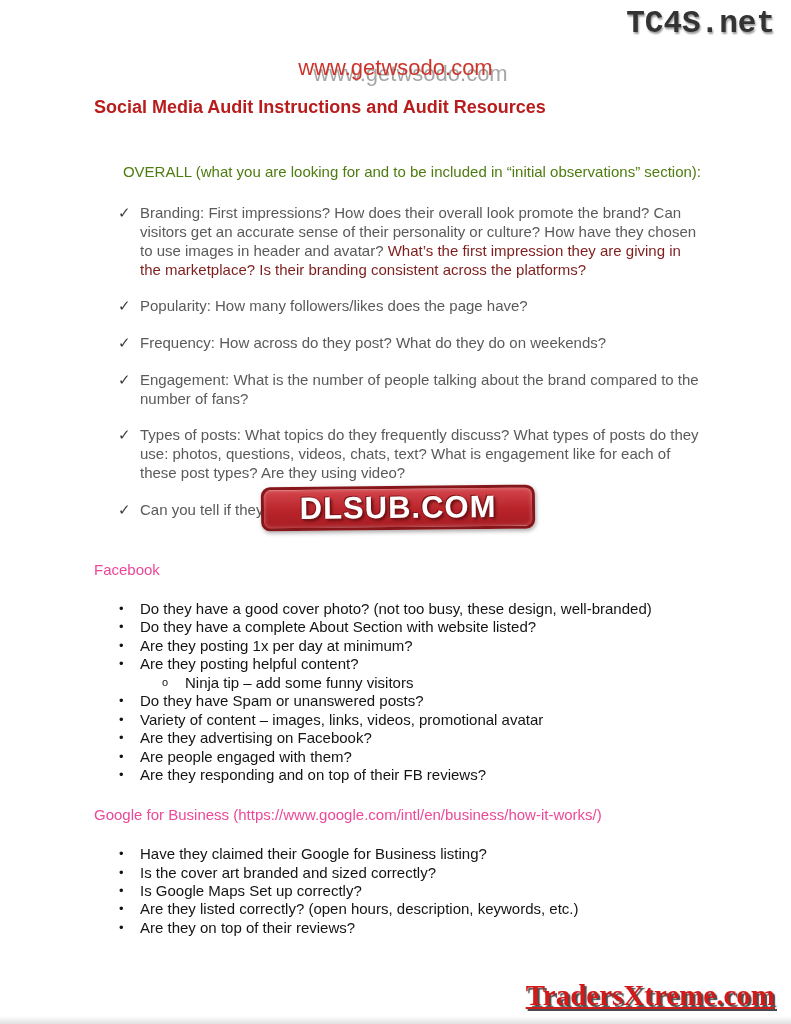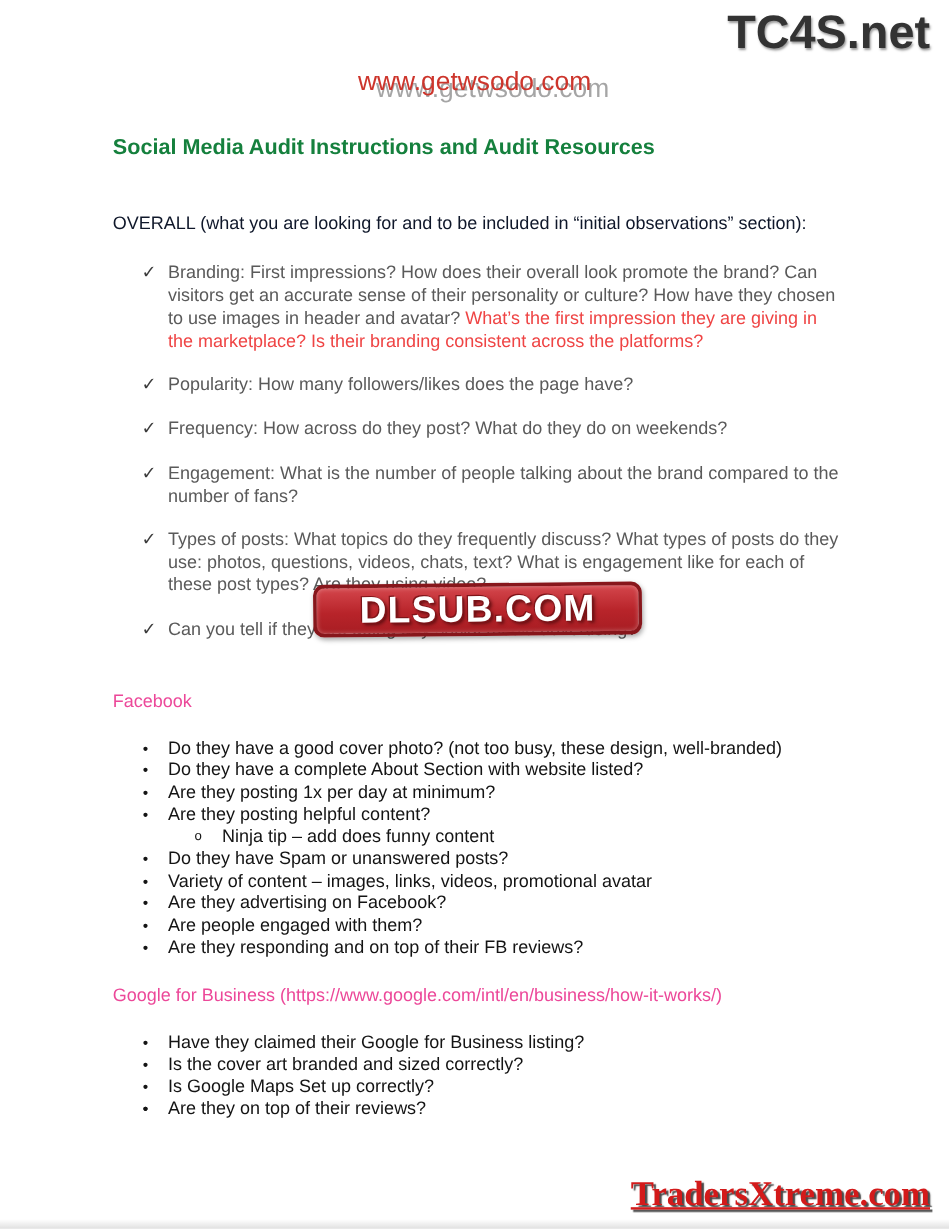--- a/index.html
+++ b/index.html
@@ -41,23 +41,23 @@
   }
   .wm-red {
     position: relative;
     color: #cd352c;
     white-space: nowrap;
   }
   .wm-tc4s {
     position: absolute;
     top: 6px;
     right: 16px;
-    font-family: Liberation Sans, sans-serif;
-    font-weight: bold;
-    font-size: 39px;
+    font-family: Liberation Mono, monospace;
+    font-weight: bold;
+    font-size: 31px;
     color: #333333;
     text-shadow: 1px 2px 2px #9a9a9a;
     z-index: 6;
   }
   .wm-bottom {
     position: absolute;
     bottom: 12px;
     right: 16px;
     font-family: "Liberation Serif", serif;
     font-weight: bold;
@@ -98,41 +98,42 @@
     padding: 96px 90px 0 94px;
     width: 607px;
     color: #1a1a1a;
     font-size: 15px;
     line-height: 1.25;
     z-index: 1;
   }
   .doc-title {
     font-size: 18px;
     font-weight: bold;
-    color: #15803d;
-    margin: 15px 0 44px 0;
+    color: #b91c1c;
+    margin: 0 0 44px 0;
   }
   .overall-intro {
-    color: #0f172a;
+    color: #4d7c0f;
     margin: 0 0 23px 0;
+    text-align: right;
   }
 
   .check-item {
     position: relative;
     padding-left: 46px;
     margin-bottom: 18px;
     color: #5a5a5a;
   }
   .check-item .marker {
     position: absolute;
     left: 24px;
     top: 0;
     color: #3c3c3c;
   }
-  .check-item .t-black { color: #ef4444; }
+  .check-item .t-black { color: #7f1d1d; }
 
   .section-heading {
     color: #ec4899;
     margin: 42px 0 20px 0;
   }
   .section-heading.google { margin-top: 22px; }
 
   .b-item {
     position: relative;
     padding-left: 46px;
@@ -212,21 +213,21 @@
       <div class="b-item">
         <span class="marker">•</span>
         <span>Are they posting 1x per day at minimum?</span>
       </div>
       <div class="b-item">
         <span class="marker">•</span>
         <span>Are they posting helpful content?</span>
       </div>
       <div class="b-item sub">
         <span class="marker">o</span>
-        <span>Ninja tip – add does funny content</span>
+        <span>Ninja tip – add some funny visitors</span>
       </div>
       <div class="b-item">
         <span class="marker">•</span>
         <span>Do they have Spam or unanswered posts?</span>
       </div>
       <div class="b-item">
         <span class="marker">•</span>
         <span>Variety of content – images, links, videos, promotional avatar</span>
       </div>
       <div class="b-item">
@@ -253,20 +254,21 @@
       <div class="b-item">
         <span class="marker">•</span>
         <span>Is the cover art branded and sized correctly?</span>
       </div>
       <div class="b-item">
         <span class="marker">•</span>
         <span>Is Google Maps Set up correctly?</span>
       </div>
       <div class="b-item">
         <span class="marker">•</span>
+        <span>Are they listed correctly? (open hours, description, keywords, etc.)</span>
       </div>
       <div class="b-item">
         <span class="marker">•</span>
         <span>Are they on top of their reviews?</span>
       </div>
     </div>
 
   </div>
 
   <div class="stamp">DLSUB.COM</div>

